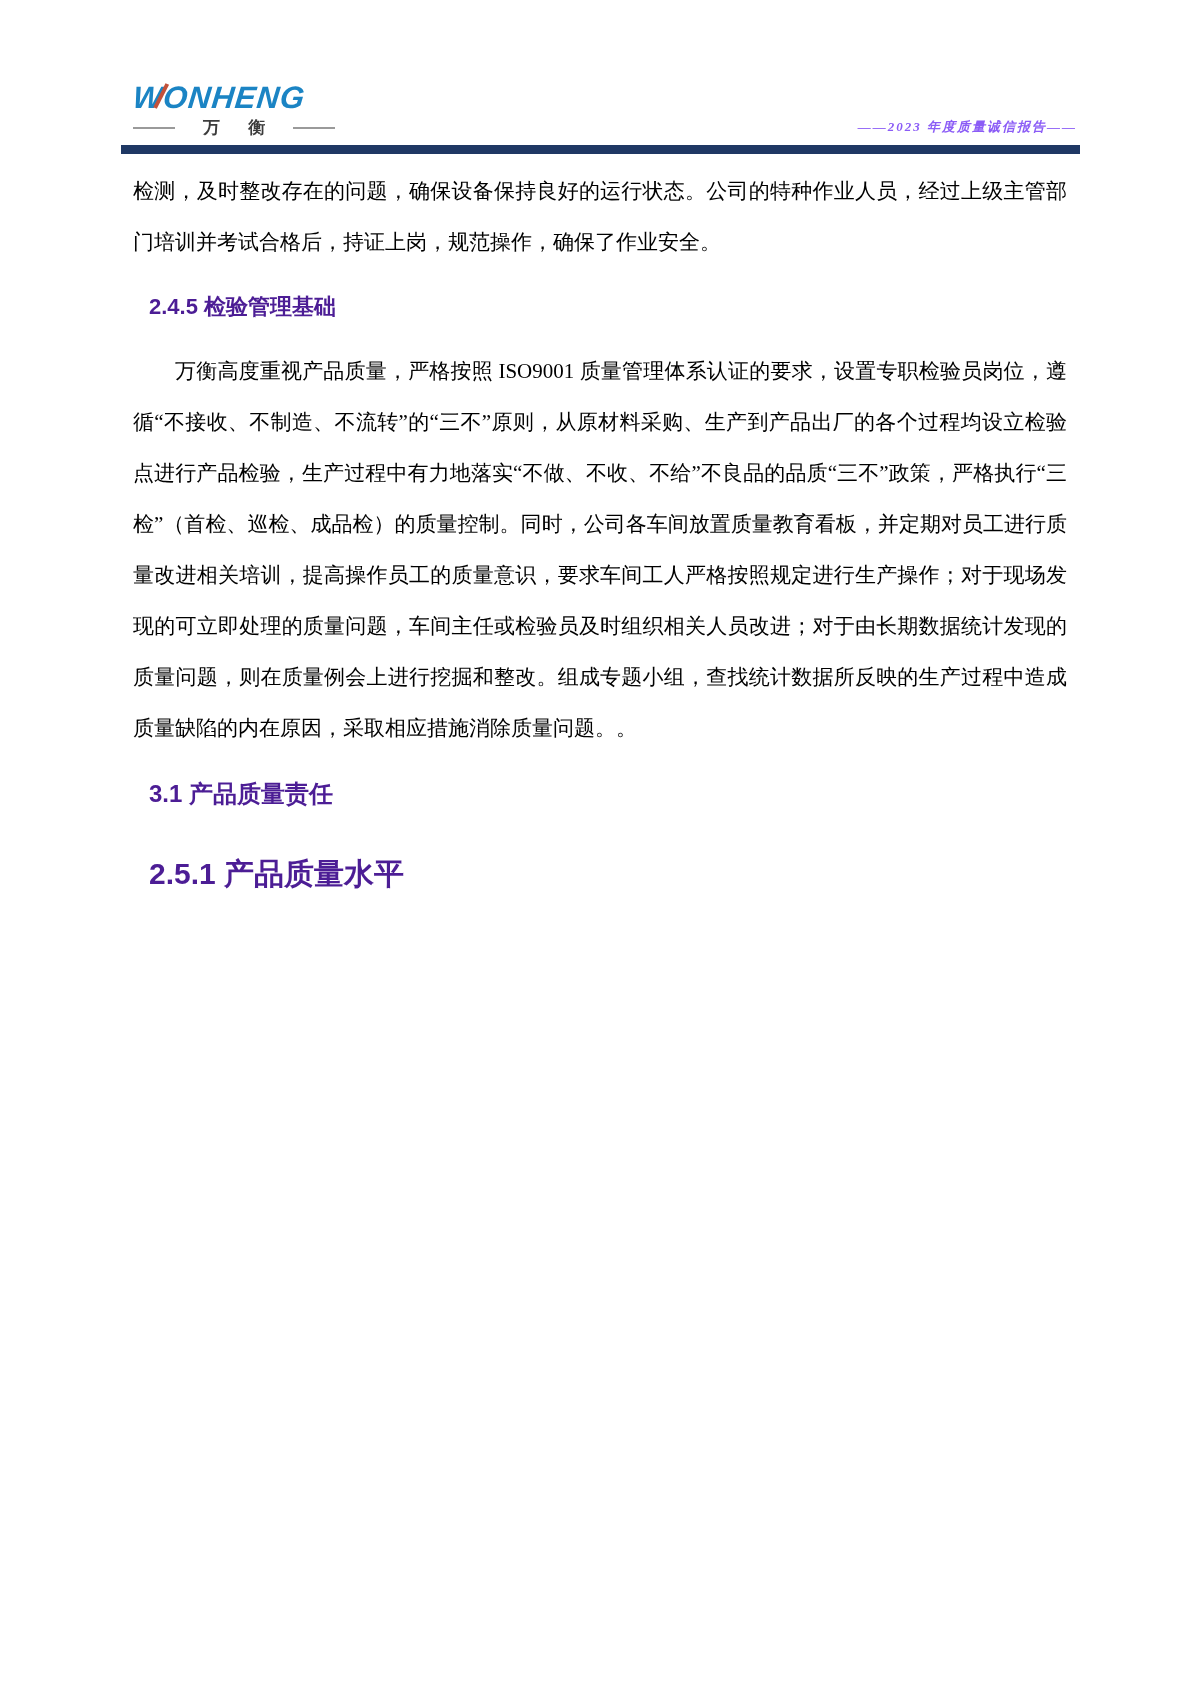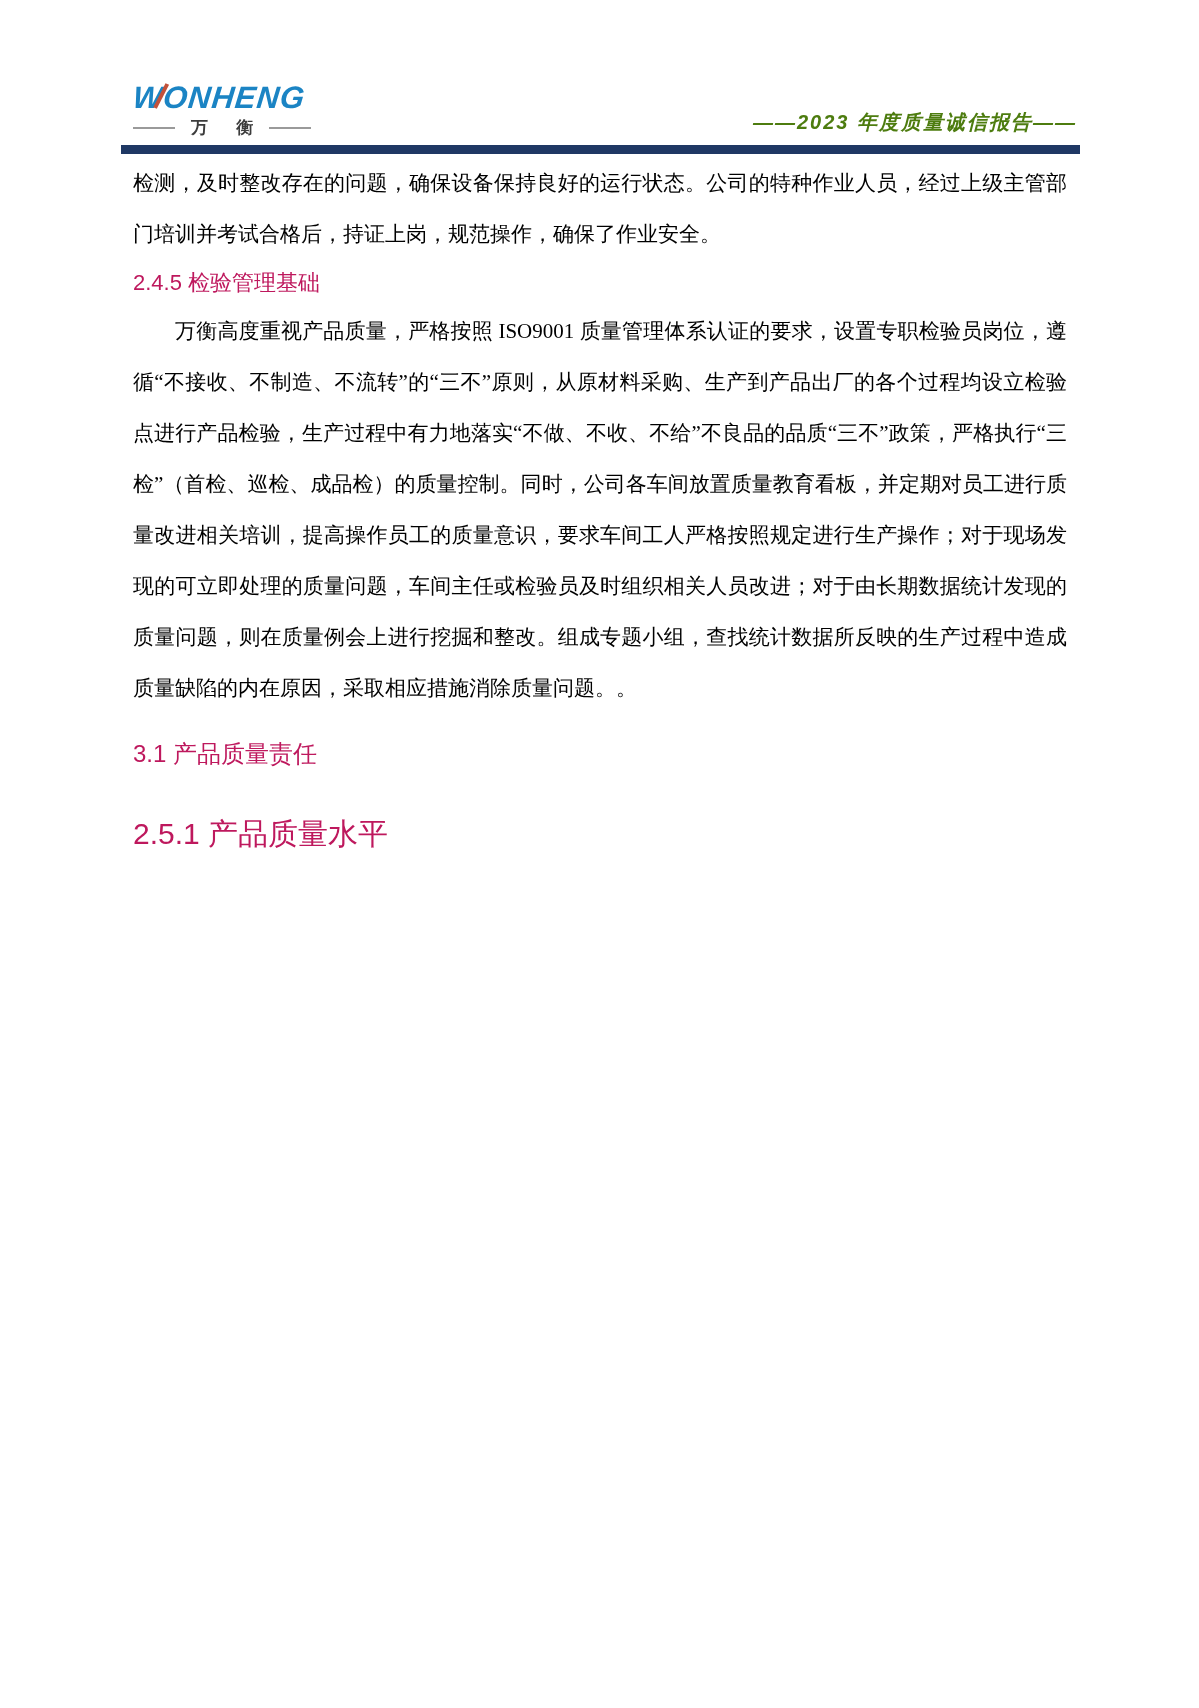--- a/index.html
+++ b/index.html
@@ -45,58 +45,59 @@
   }
   .logo-sub {
     display: flex;
     align-items: center;
     margin-top: 3px;
     font-family: "Liberation Serif", serif;
     font-weight: bold;
     font-size: 17px;
     color: #3c3c3c;
     white-space: nowrap;
+    gap: 12px;
   }
   .logo-sub .sub-line { width: 42px; height: 2px; background: #9a9a9a; }
   .logo-sub .sub-text { letter-spacing: 12px; margin: 0 4px 0 16px; }
   .header-title {
-    font-family: Liberation Sans, sans-serif;
+    font-family: Liberation Serif, serif;
     font-style: italic;
     font-weight: bold;
-    font-size: 20px;
+    font-size: 13px;
     letter-spacing: 2px;
-    color: #4d7c0f;
+    color: #8b5cf6;
     padding-bottom: 3px;
     white-space: nowrap;
   }
   .header-bar {
     height: 9px;
     background: #1f3864;
     margin: 0 119px 0 121px;
   }
 
   
   .content {
-    padding: 4px 132px 0 133px;
+    padding: 12px 132px 0 133px;
     font-size: 21px;
     line-height: 51px;
     text-align: justify;
     text-align-last: left;
   }
   .content p {
     margin: 0;
     text-indent: 2em;
     word-break: break-all;
   }
   .content p.no-indent { text-indent: 0; }
   .heading {
     font-family: "Liberation Sans", sans-serif;
-    font-weight: normal;
-    color: #be185d;
-    margin: 0;
+    font-weight: bold;
+    color: #4c1d95;
+    margin: 16px;
     word-break: break-all;
   }
   .h-245 { font-size: 22px; line-height: 46px; }
   .h-25  { font-size: 24px; line-height: 40px; margin-top: 20px; }
   .h-251 { font-size: 30px; line-height: 40px; margin-top: 40px; margin-bottom: 8px; }
 
   
   .footer {
     position: absolute;
     left: 0;

